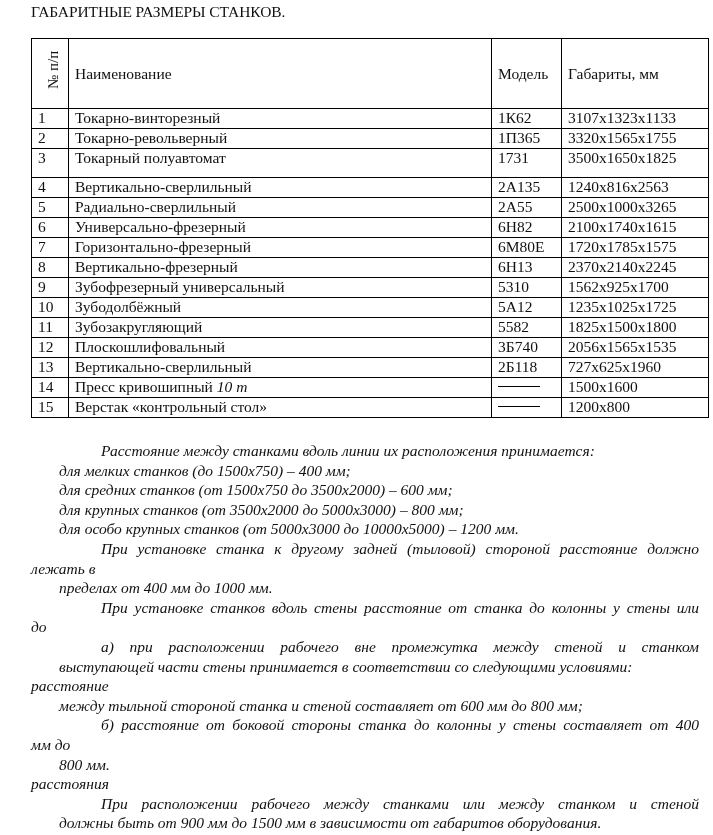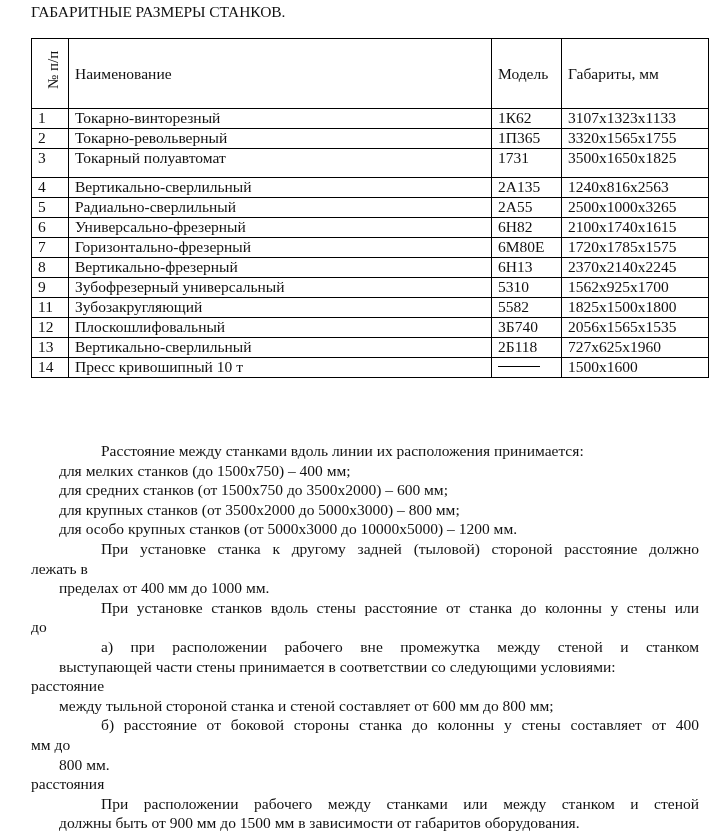--- a/index.html
+++ b/index.html
@@ -24,25 +24,25 @@
   .rot {
     display: block; transform: rotate(-90deg); width: 30px; text-align: center;
     white-space: nowrap; font-size: 15px;
   }
   td.c-num { width: 28px; }
   td.c-name { width: 416px; }
   td.c-model { width: 63px; margin-left: 44px; }
   tr.tall td { height: 28px; }
   .dash { display: inline-block; width: 42px; border-top: 1px solid #000; vertical-align: middle; margin-top: -3px; }
   .text-block { position: absolute; left: 31px; width: 668px; top: 441px; font-size: 15.5px; line-height: 19.6px; }
-  .p { margin: 0; }
+  .p { margin: 0; font-style: italic; }
   .ind1 { padding-left: 70px; }
   .ind2 { padding-left: 28px; }
   .justify { text-align: justify; text-align-last: justify; padding-left: 70px; }
-  .ital { }
+  .ital { font-style: italic; }
 </style>
 </head>
 <body>
 
 <div class="title">ГАБАРИТНЫЕ РАЗМЕРЫ СТАНКОВ.</div>
 
 <table class="specs">
   <thead>
     <tr>
       <th class="col-num">
@@ -102,20 +102,26 @@
         <td class="c-model">6Н13</td>
         <td class="c-dims">2370x2140x2245</td>
       </tr>
       <tr>
         <td class="c-num">9</td>
         <td class="c-name"><span>Зубофрезерный универсальный</span></td>
         <td class="c-model">5310</td>
         <td class="c-dims">1562x925x1700</td>
       </tr>
       <tr>
+        <td class="c-num">10</td>
+        <td class="c-name"><span>Зубодолбёжный</span></td>
+        <td class="c-model">5А12</td>
+        <td class="c-dims">1235x1025x1725</td>
+      </tr>
+      <tr>
         <td class="c-num">11</td>
         <td class="c-name"><span>Зубозакругляющий</span></td>
         <td class="c-model">5582</td>
         <td class="c-dims">1825x1500x1800</td>
       </tr>
       <tr>
         <td class="c-num">12</td>
         <td class="c-name"><span>Плоскошлифовальный</span></td>
         <td class="c-model">3Б740</td>
         <td class="c-dims">2056x1565x1535</td>
@@ -124,20 +130,26 @@
         <td class="c-num">13</td>
         <td class="c-name"><span>Вертикально-сверлильный</span></td>
         <td class="c-model">2Б118</td>
         <td class="c-dims">727x625x1960</td>
       </tr>
       <tr>
         <td class="c-num">14</td>
         <td class="c-name"><span>Пресс кривошипный</span> <span class="ital">10 т</span></td>
         <td class="c-model"><span class="dash"></span></td>
         <td class="c-dims">1500x1600</td>
+      </tr>
+      <tr>
+        <td class="c-num">15</td>
+        <td class="c-name"><span>Верстак «контрольный стол»</span></td>
+        <td class="c-model"><span class="dash"></span></td>
+        <td class="c-dims">1200x800</td>
       </tr>
     </tbody>
 </table>
 
 <div class="text-block" id="textblock">
     <p class="p ind1">Расстояние между станками вдоль линии их расположения принимается:</p>
     <p class="p ind2">для мелких станков (до 1500x750) – 400 мм;</p>
     <p class="p ind2">для средних станков (от 1500x750 до 3500x2000) – 600 мм;</p>
     <p class="p ind2">для крупных станков (от 3500x2000 до 5000x3000) – 800 мм;</p>
     <p class="p ind2">для особо крупных станков (от 5000x3000 до 10000x5000) – 1200 мм.</p>

